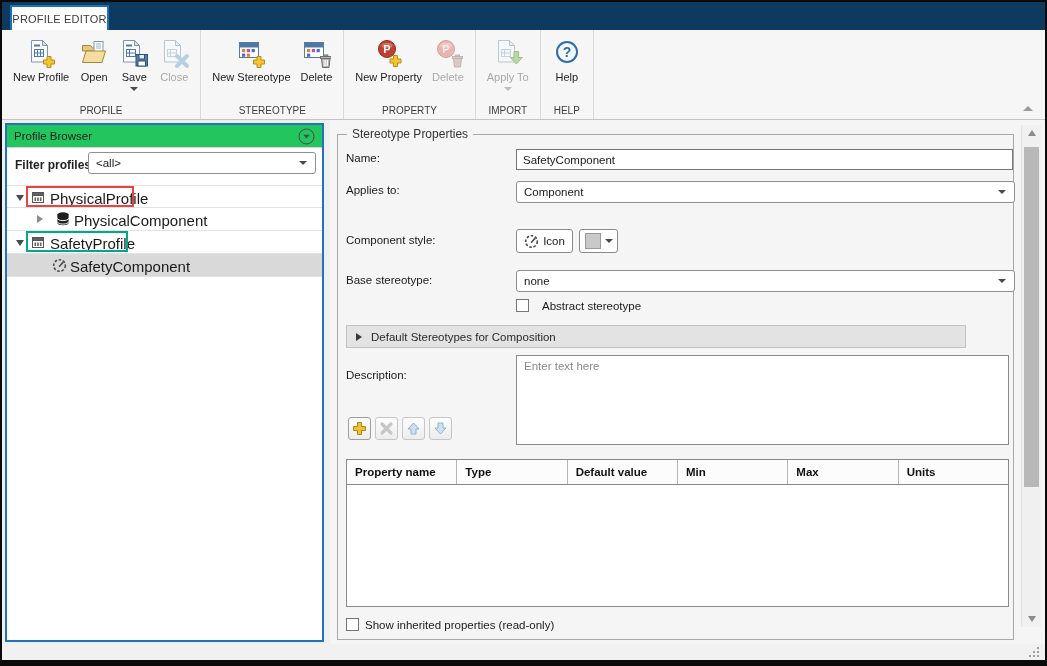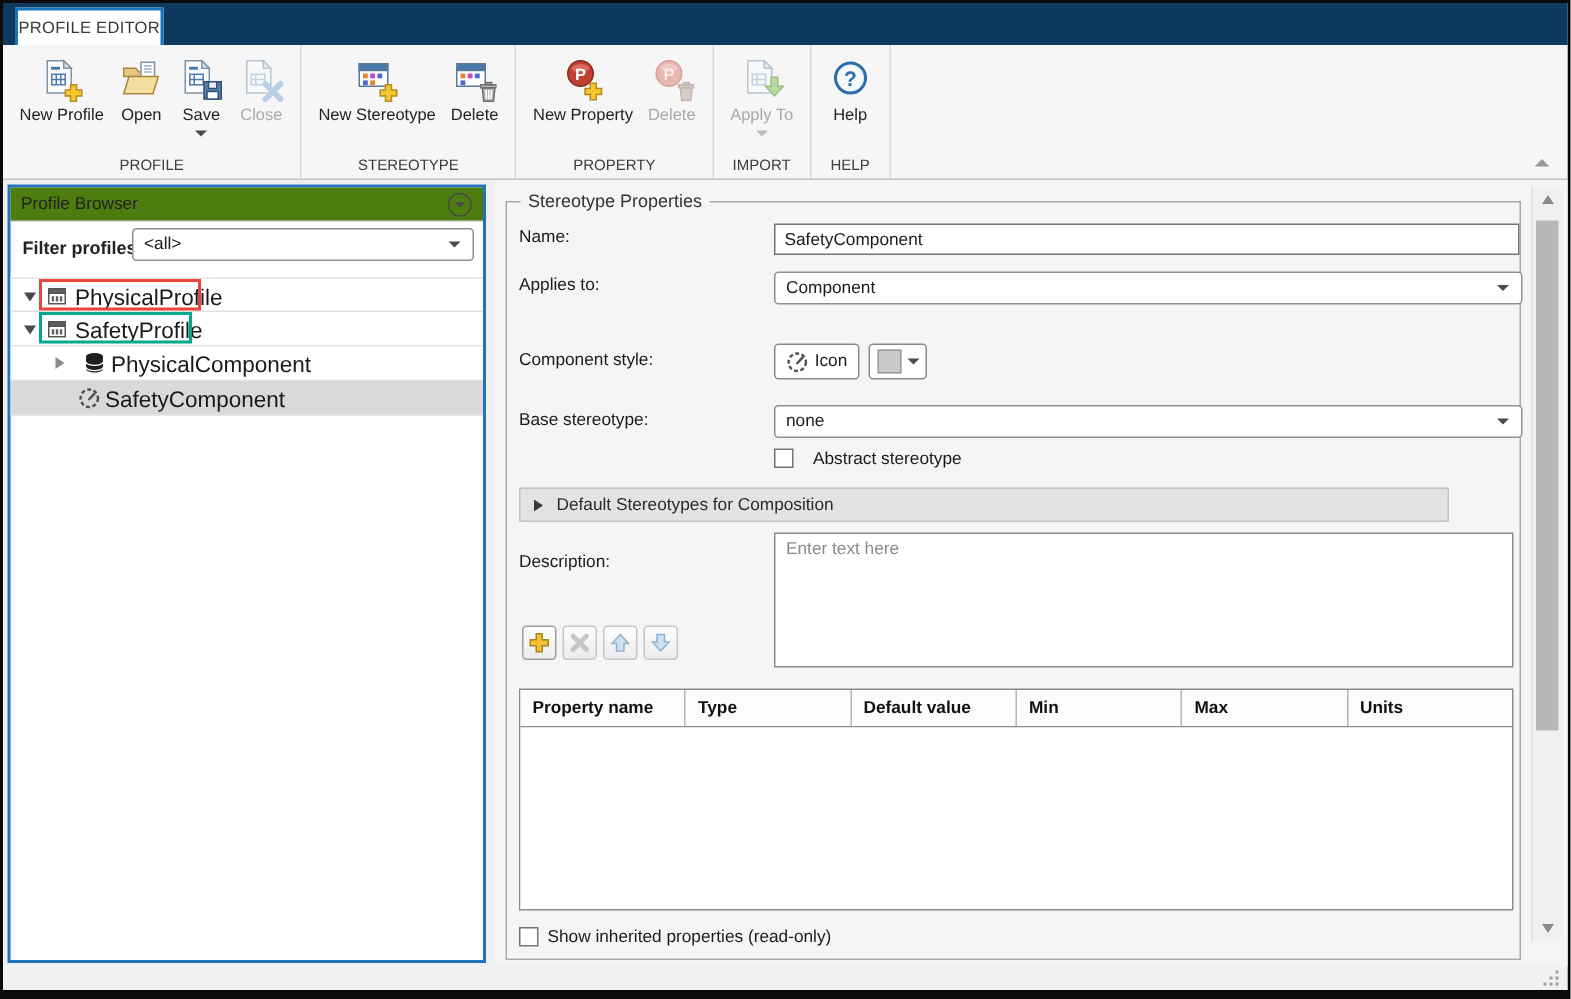--- a/index.html
+++ b/index.html
@@ -30,21 +30,21 @@
   .ribbon-collapse { position:absolute; right:12px; bottom:8px; width:0; height:0;
               border-left:5px solid transparent; border-right:5px solid transparent;
               border-bottom:5px solid #9a9a9a; }
 
   
   .main { position:absolute; left:0; top:118px; width:100%; height:524px; background:#eef0f0; }
 
   
   .left-panel { position:absolute; left:3px; top:3px; width:319px; height:519px;
                 background:#fff; border:2px solid #2471bc; }
-  .lp-header { position:absolute; left:0; top:0; right:0; height:23px; background:#4d7c0f;
+  .lp-header { position:absolute; left:0; top:0; right:0; height:23px; background:#22c55e;
                border-bottom:1px solid #d5d5d5; }
   .lp-title { position:absolute; left:7px; top:5px; font-size:11.5px; color:#222; }
   .lp-collapse { position:absolute; right:7px; top:3px; }
   .filter-label { position:absolute; left:8px; top:33px; font-size:12px; color:#222;font-weight:bold; }
   .dropdown { position:relative; background:#fff; border:1px solid #8f8f8f; border-radius:3px;
               display:flex; align-items:center; padding-left:7px; font-size:11.5px; color:#1a1a1a; }
   .dropdown .caret { position:absolute; right:8px; top:50%; margin-top:-2px; width:0; height:0;
               border-left:4px solid transparent; border-right:4px solid transparent;
               border-top:4.5px solid #4a4a4a; }
   .filter-dd { position:absolute; left:81px; top:27px; width:228px; height:22px; }
@@ -314,43 +314,43 @@
                 <rect x="2.5" y="3.5" width="11" height="3" fill="#606060" stroke="#555"></rect>
                 <rect x="4.5" y="8.5" width="1.6" height="3.5" fill="#606060"></rect>
                 <rect x="7.2" y="8.5" width="1.6" height="3.5" fill="#606060"></rect>
                 <rect x="9.9" y="8.5" width="1.6" height="3.5" fill="#606060"></rect>
               </svg></span>
             <span class="t-lbl" style="left:43px;">PhysicalProfile</span>
             <span class="annot" style="left: 19px; width: 108px; border-color: rgb(232, 69, 60);"></span>
           </div>
 
           <div class="tree-row">
+            <span class="exp-right" style="left:30px;top:7px;"></span>
+            <span class="t-ico" style="left:48px;top:3px;">
+              <svg width="16" height="16" viewBox="0 0 16 16">
+                <path d="M2.4 3.6v8.4c0 1.3 2.5 2.3 5.6 2.3s5.6-1 5.6-2.3V3.6" fill="#1f1f1f"></path>
+                <ellipse cx="8" cy="3.6" rx="5.6" ry="2.3" fill="#1f1f1f"></ellipse>
+                <path d="M2.4 7.3c0 1.3 2.5 2.3 5.6 2.3s5.6-1 5.6-2.3" fill="none" stroke="#fff" stroke-width="0.9"></path>
+                <path d="M2.4 10.8c0 1.3 2.5 2.3 5.6 2.3s5.6-1 5.6-2.3" fill="none" stroke="#fff" stroke-width="0.9"></path>
+              </svg></span>
+            <span class="t-lbl" style="left:67px;">PhysicalComponent</span>
+          </div>
+
+          <div class="tree-row">
             <span class="exp-down" style="left:9px;top:9px;"></span>
             <span class="t-ico" style="left:23px;top:3px;">
               <svg width="16" height="16" viewBox="0 0 16 16">
                 <rect x="2.5" y="3.5" width="11" height="10" fill="#fff" stroke="#555"></rect>
                 <rect x="2.5" y="3.5" width="11" height="3" fill="#606060" stroke="#555"></rect>
                 <rect x="4.5" y="8.5" width="1.6" height="3.5" fill="#606060"></rect>
                 <rect x="7.2" y="8.5" width="1.6" height="3.5" fill="#606060"></rect>
                 <rect x="9.9" y="8.5" width="1.6" height="3.5" fill="#606060"></rect>
               </svg></span>
             <span class="t-lbl" style="left:43px;">SafetyProfile</span>
             <span class="annot" style="left: 19px; width: 102px; border-color: rgb(0, 169, 140);"></span>
-          </div>
-
-          <div class="tree-row">
-            <span class="exp-right" style="left:30px;top:7px;"></span>
-            <span class="t-ico" style="left:48px;top:3px;">
-              <svg width="16" height="16" viewBox="0 0 16 16">
-                <path d="M2.4 3.6v8.4c0 1.3 2.5 2.3 5.6 2.3s5.6-1 5.6-2.3V3.6" fill="#1f1f1f"></path>
-                <ellipse cx="8" cy="3.6" rx="5.6" ry="2.3" fill="#1f1f1f"></ellipse>
-                <path d="M2.4 7.3c0 1.3 2.5 2.3 5.6 2.3s5.6-1 5.6-2.3" fill="none" stroke="#fff" stroke-width="0.9"></path>
-                <path d="M2.4 10.8c0 1.3 2.5 2.3 5.6 2.3s5.6-1 5.6-2.3" fill="none" stroke="#fff" stroke-width="0.9"></path>
-              </svg></span>
-            <span class="t-lbl" style="left:67px;">PhysicalComponent</span>
           </div>
 
           <div class="tree-row selected">
             <span class="t-ico" style="left:45px;top:4px;">
               <svg width="15" height="15" viewBox="0 0 15 15">
                 <circle cx="7.5" cy="7.5" r="5.8" fill="none" stroke="#4f4f4f" stroke-width="1.6" stroke-dasharray="2.6 1.7"></circle>
                 <line x1="7.5" y1="8.2" x2="10.8" y2="4.6" stroke="#4f4f4f" stroke-width="1.6" stroke-linecap="round"></line>
               </svg></span>
             <span class="t-lbl" style="left:63px;">SafetyComponent</span>
           </div>

